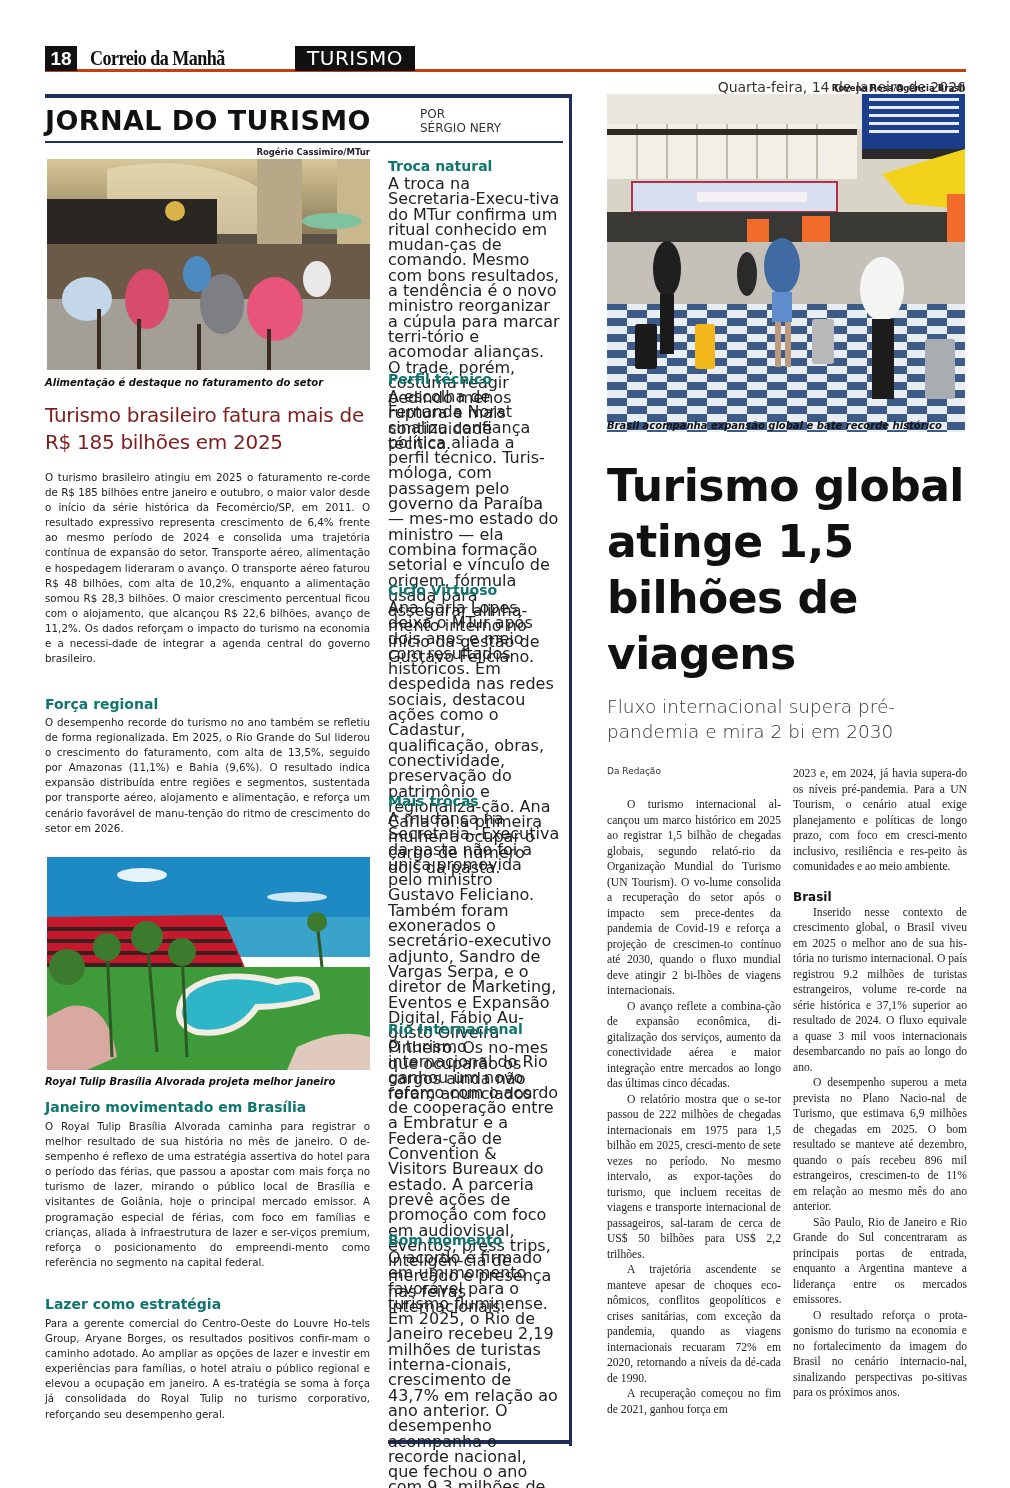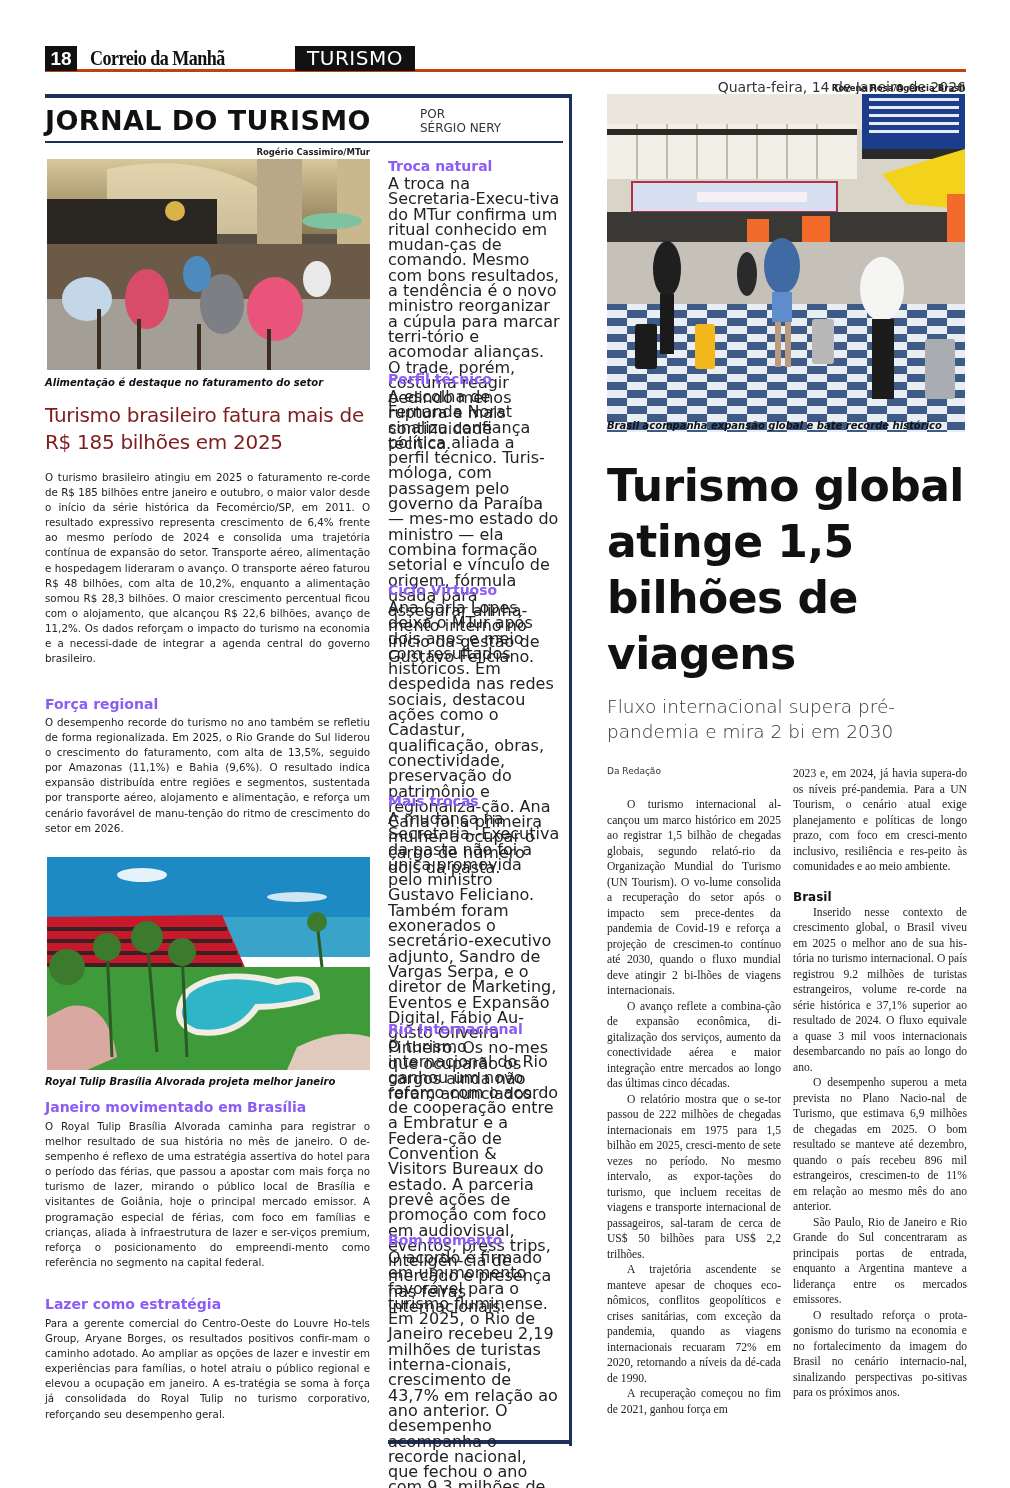--- a/index.html
+++ b/index.html
@@ -20,21 +20,21 @@
   .jt-title { position: absolute; left: 45px; top: 103px; font: bold 27px "DejaVu Sans", sans-serif; letter-spacing: 0.4px; color: #111; line-height: 36px; }
   .jt-by { position: absolute; left: 420px; top: 107px; font: 12px "DejaVu Sans", sans-serif; color: #333; line-height: 14px; }
   .jt-rule { position: absolute; left: 45px; top: 141px; width: 518px; height: 2px; background: #1e2f5c; }
 
   .credit { position: absolute; font: bold 8.5px "DejaVu Sans", sans-serif; color: #222; text-align: right; }
   .photo { position: absolute; overflow: hidden; }
   .caption { position: absolute; font: italic bold 10px "DejaVu Sans", sans-serif; color: #111; white-space: nowrap; text-align: center; }
 
   .hl-left { position: absolute; left: 45px; top: 402px; width: 330px; font: 20px "DejaVu Sans", sans-serif; line-height: 27px; color: #7f1d1d; letter-spacing: -0.3px; }
   .body-sans { font: 10.3px "DejaVu Sans", sans-serif; line-height: 15.1px; color: #222; text-align: justify; hyphens: manual; }
-  .sub-sans { font: bold 14px "DejaVu Sans", sans-serif; line-height: 20px; color: #8b5cf6; }
+  .sub-sans { font: bold 14px "DejaVu Sans", sans-serif; line-height: 20px; color: #0f766e; }
 
   .block { position: absolute; }
 
   
   .mid { position: absolute; left: 388px; width: 172px; }
   .mid .body-sans { text-align: left; font-size: 16px; line-height: 15.3px; }
 
   
   .big-hl { position: absolute; left: 607px; top: 458px; width: 370px; font: bold 44px "DejaVu Sans", sans-serif; line-height: 56px; color: #111; letter-spacing: -0.5px; }
   .dek { position: absolute; left: 607px; top: 694px; width: 370px; font: 18.5px "DejaVu Sans", sans-serif; line-height: 25px; color: #333; font-weight: 300; }

